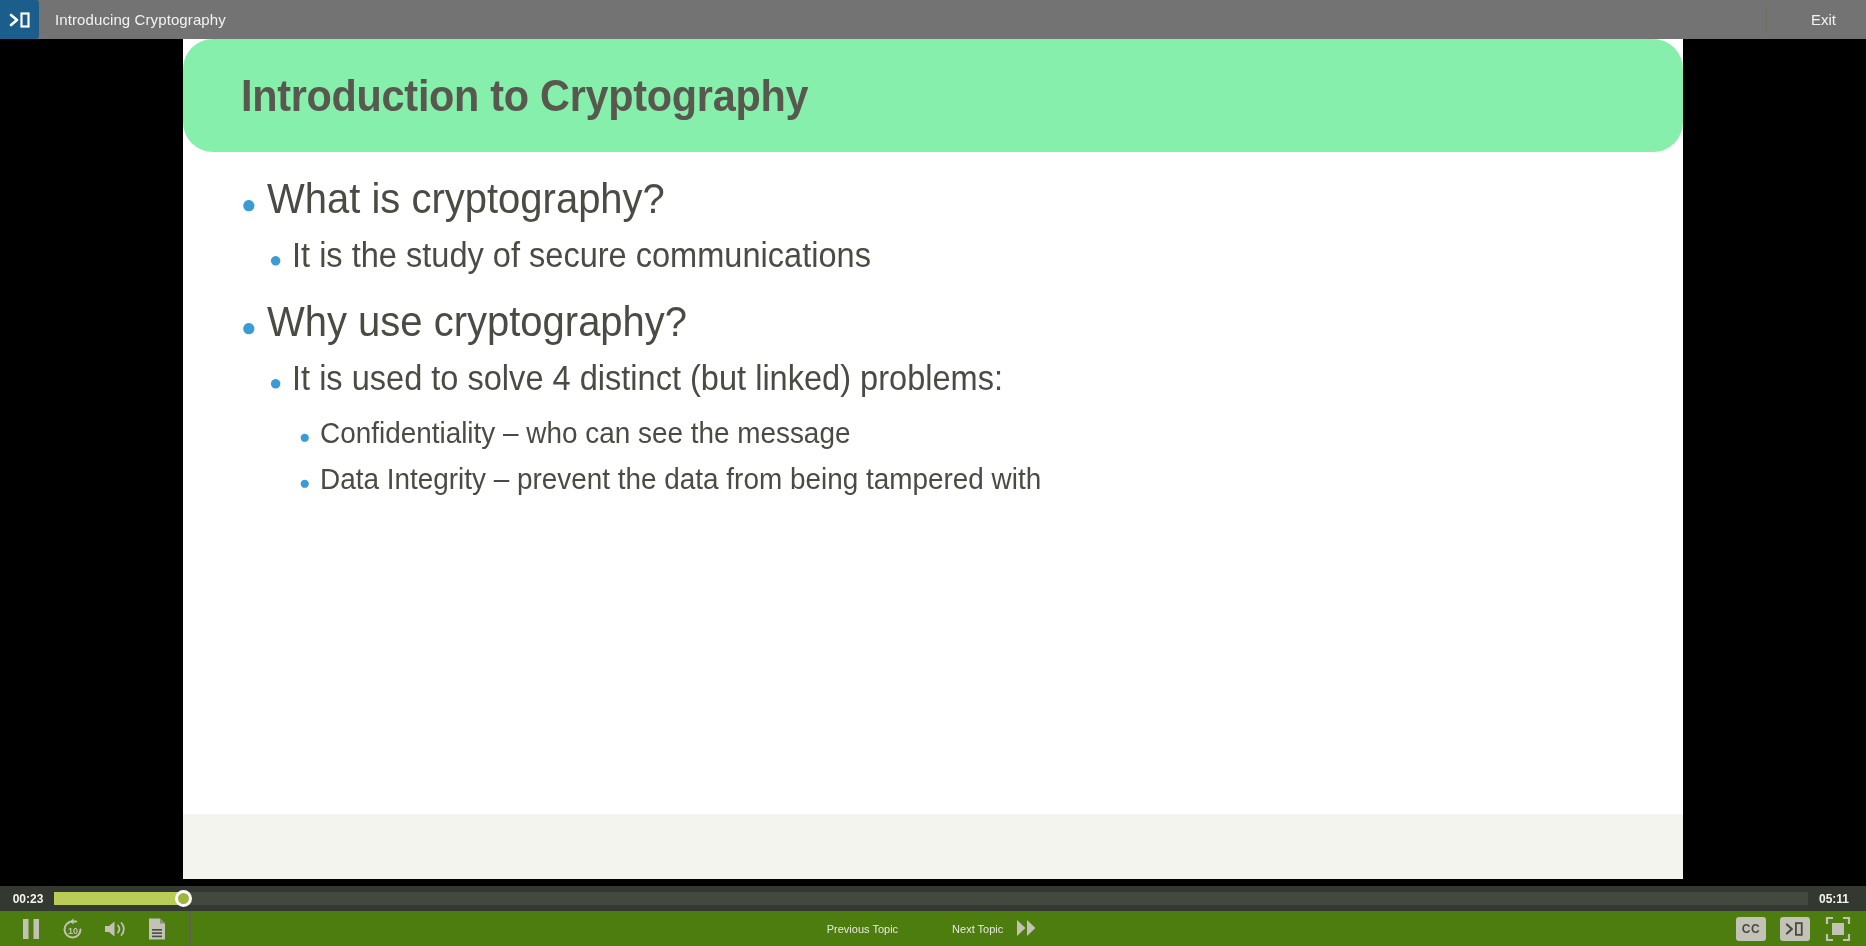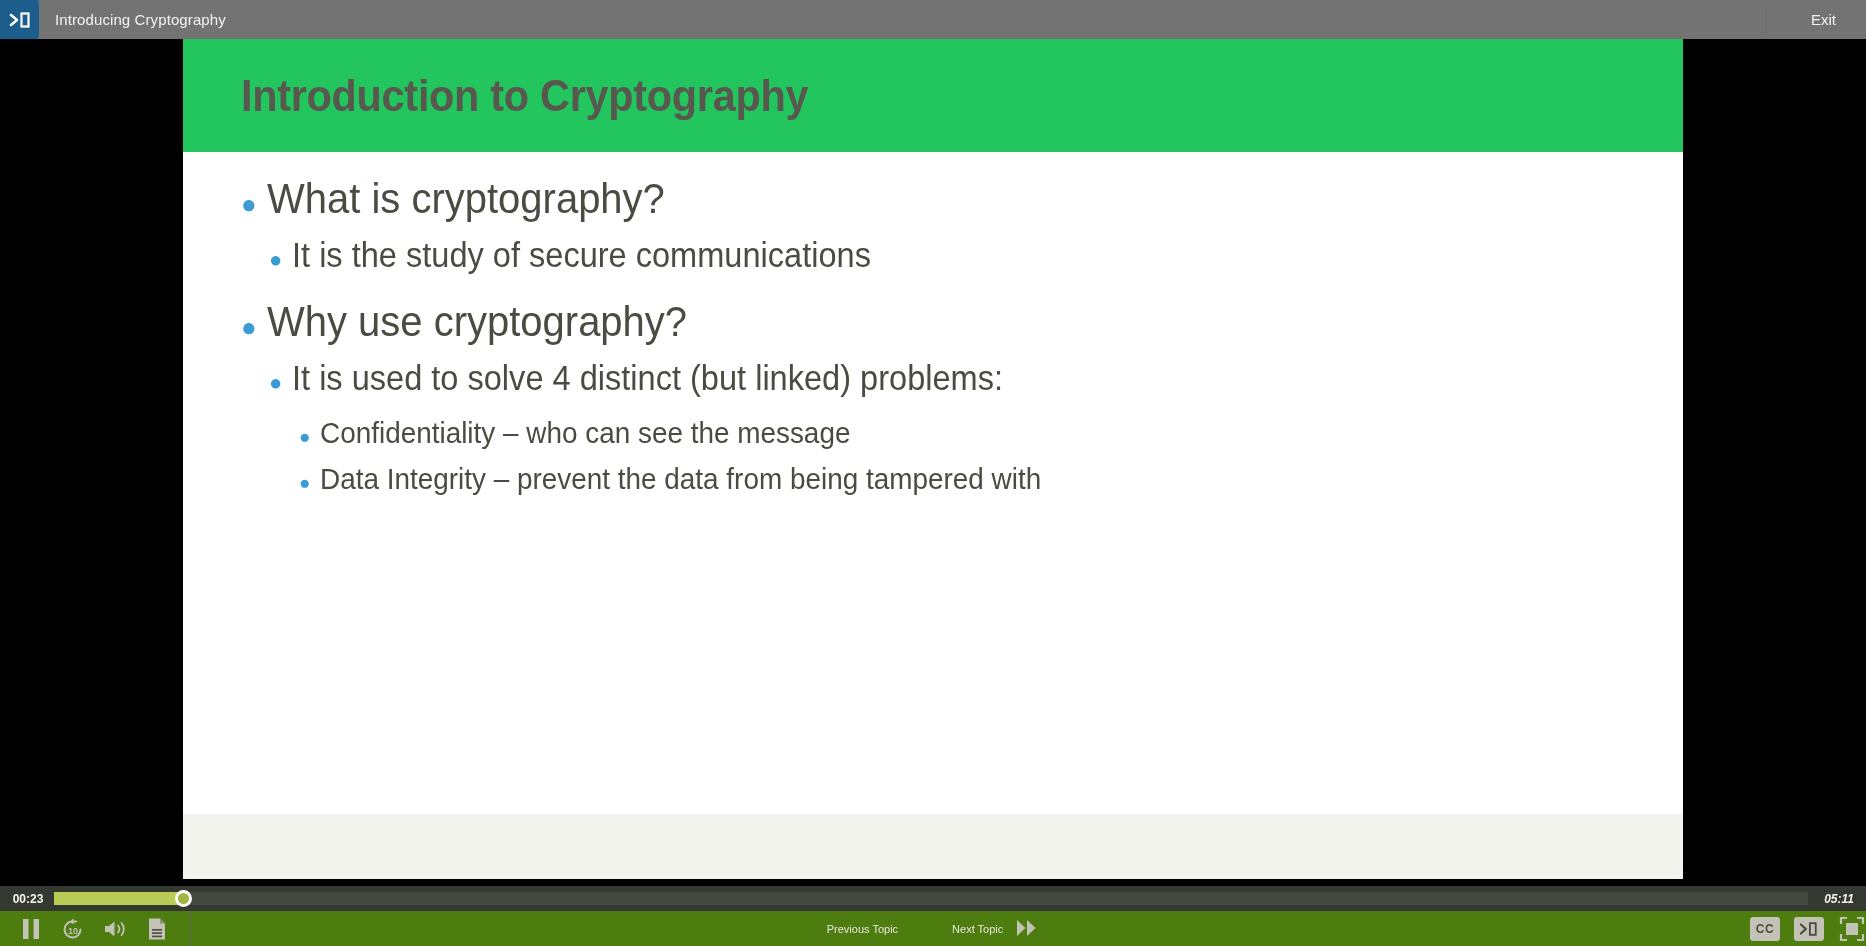--- a/index.html
+++ b/index.html
@@ -192,23 +192,22 @@
     border: 3px solid #ffffff;
     box-sizing: border-box;
     cursor: pointer;
   }
   #time-total {
     color: #f4f4ef;
     font-size: 12px;
     font-weight: bold;
     margin-right: 12px;
     width: 40px;
-    text-align: right;
+    text-align: center;
     flex: 0 0 auto;
-    font-style: italic;
   }
 
   
   #bottombar {
     position: absolute;
     left: 0;
     top: 911px;
     width: 1866px;
     height: 35px;
     background: #4d7c0f;
@@ -254,21 +253,21 @@
     display: flex;
     align-items: center;
     gap: 12px;
     white-space: nowrap;
   }
   #bottom-right {
     margin-left: auto;
     display: flex;
     align-items: center;
     height: 35px;
-    padding-right: 0;
+    padding-right: 14px;
     gap: 14px;
   }
   .box-ctrl {
     width: 30px; height: 24px;
     border-radius: 3px;
     display: flex;
     align-items: center;
     justify-content: center;
     cursor: pointer;
   }
@@ -296,21 +295,21 @@
     </div>
     <div id="topbar-title">Introducing Cryptography</div>
     <div id="topbar-right">
       <div id="topbar-divider"></div>
       <div id="exit-button">Exit</div>
     </div>
   </div>
 
   <div id="slide">
 
-    <div id="slide-title-band" style="background: #22c55e;">
+    <div id="slide-title-band" style="background: #86efac; border-radius: 30px;">
       <div id="slide-title">Introduction to Cryptography</div>
     </div>
 
     <div id="slide-body">
 
       <div class="bullet-row lvl1">
         <span class="bullet-dot" style="color: rgb(59, 155, 212);">●</span>
         <span class="bullet-text" style="color: rgb(75, 75, 67);">What is cryptography?</span>
       </div>
 

